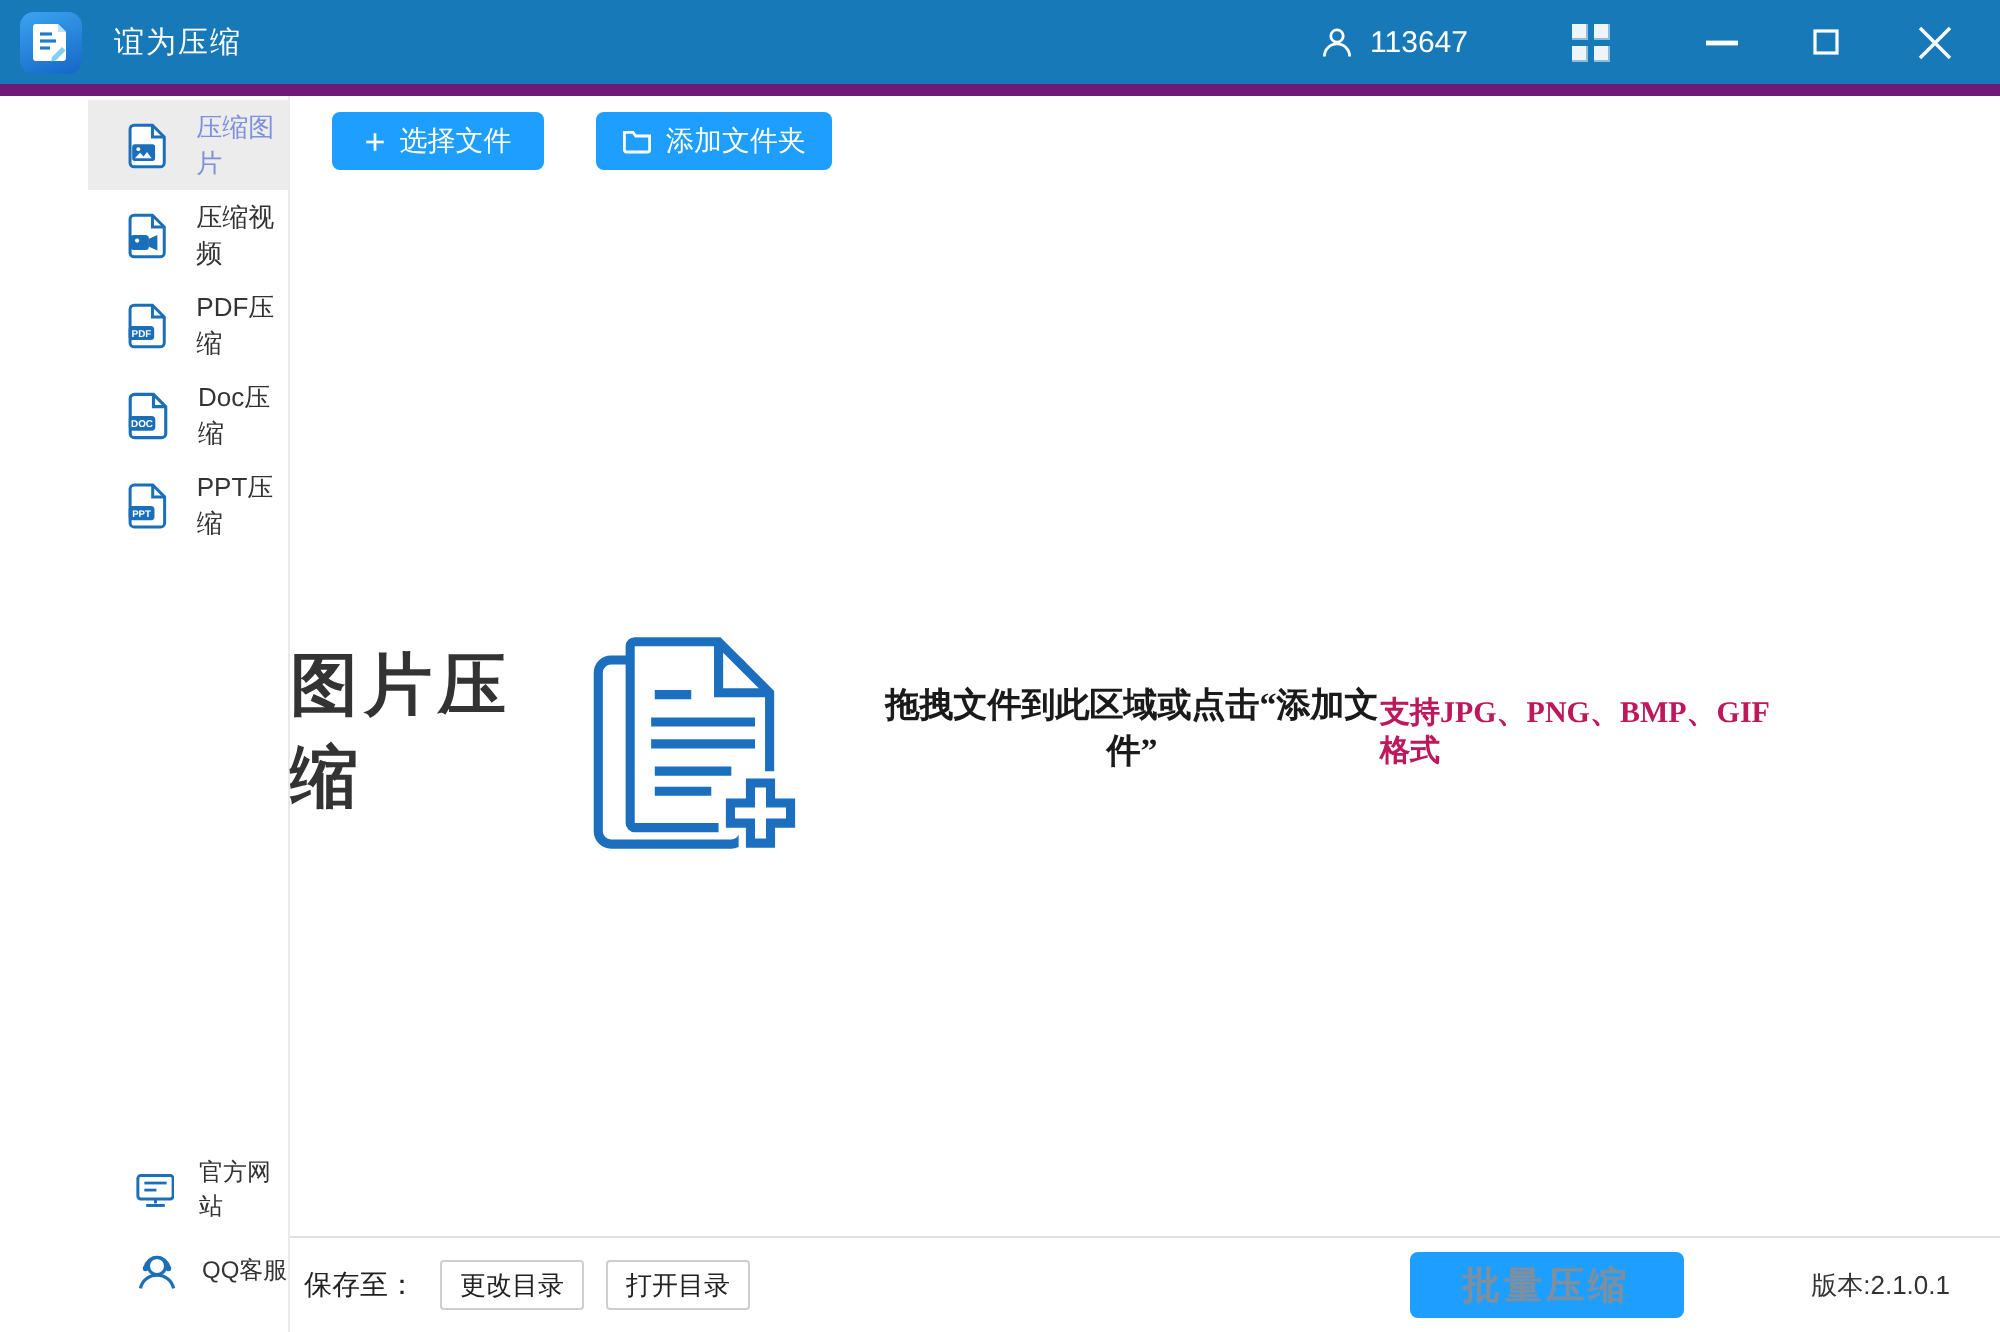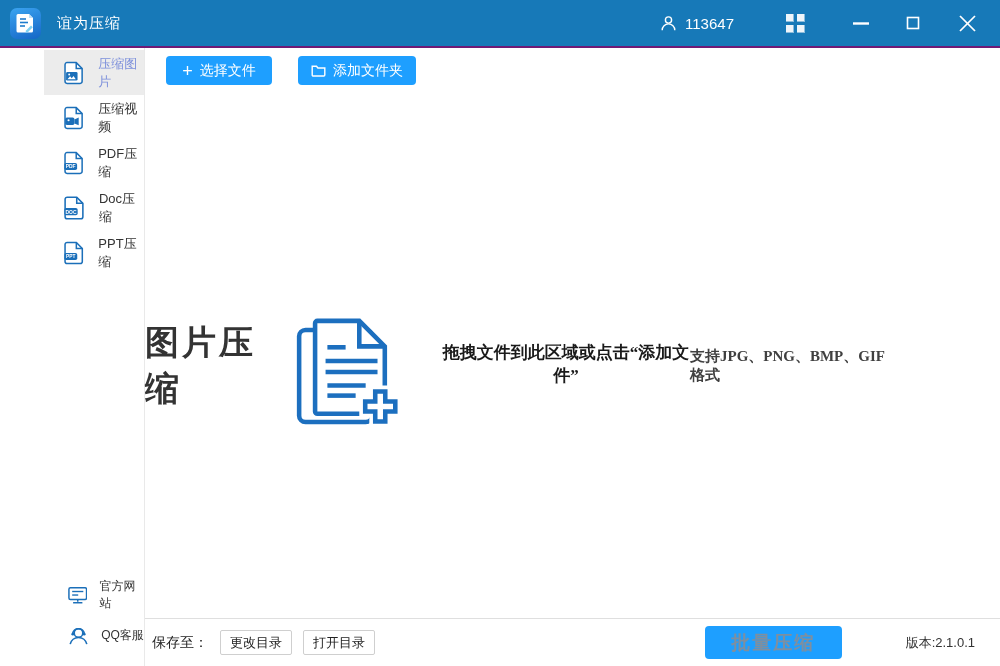--- a/index.html
+++ b/index.html
@@ -1,57 +1,57 @@
 <!DOCTYPE html>
 <html><head>
 <meta charset="utf-8">
 <style>
   * { margin:0; padding:0; box-sizing:border-box; }
   html,body { width:1000px; height:666px; }
   body { font-family:"Liberation Sans","DejaVu Sans",sans-serif; background:#fff; overflow:hidden; }
   .window { width:1000px; height:666px; display:flex; flex-direction:column; background:#fff; }
 
   
-  .titlebar { height:48px; background:#1779B8; border-bottom:2px solid #701a75; display:flex; align-items:center; padding:0 0 0 10px; flex:0 0 auto; }
+  .titlebar { height:48px; background:#1779B8; border-bottom:6px solid #701a75; display:flex; align-items:center; padding:0 0 0 10px; flex:0 0 auto; }
   .logo { width:31px; height:31px; border-radius:7px; background:linear-gradient(160deg,#3BA4F0 0%,#1566C6 100%); display:flex; align-items:center; justify-content:center; }
   .app-title { color:#fff; font-size:15px; margin-left:16px; letter-spacing:1px; }
   .tb-right { margin-left:auto; display:flex; align-items:center; padding-right:21px; }
   .tb-user { display:flex; align-items:center; color:#fff; font-size:15px; cursor:default; }
   .tb-user svg { margin-right:8px; }
   .tb-grid { margin-left:52px; width:19px; height:19px; display:grid; grid-template-columns:8px 8px; grid-template-rows:8px 8px; gap:3px; cursor:pointer; }
   .tb-grid span { background:#fff; opacity:.93; box-shadow:inset -1px -1px 0 rgba(23,121,184,.45); }
   .tb-btn { display:flex; align-items:center; justify-content:center; width:24px; height:28px; cursor:pointer; }
   .tb-min { margin-left:44px; } .tb-max { margin-left:28px; } .tb-close { margin-left:30px; }
 
   
   .body { flex:1; display:flex; min-height:0; }
   .sidebar { width:145px; flex:0 0 auto; background:#fff; border-right:1px solid #e9e9e9; display:flex; flex-direction:column; padding-top:2px;padding-left:44px; }
   .nav-item { height:45px; display:flex; align-items:center; padding-left:19px; cursor:pointer; }
   .nav-item .nav-label { margin-left:14px; font-size:13px; color:#333; }
   .nav-item.active { background:#ececec; }
   .nav-item.active .nav-label { color:#7D90DB; }
   .side-spacer { flex:1; }
-  .foot-item { height:34px; display:flex; align-items:center; padding-left:24px; cursor:pointer; margin-bottom:6px;justify-content:center; }
+  .foot-item { height:34px; display:flex; align-items:center; padding-left:24px; cursor:pointer; margin-bottom:6px; }
   .foot-item .foot-label { margin-left:12px; font-size:12px; color:#333; }
   .sidebar .pad-bottom { height:8px; }
 
   
   .main { flex:1; display:flex; flex-direction:column; position:relative; background:#fff; min-width:0; }
   .toolbar { padding:8px 0 0 21px; display:flex; flex:0 0 auto; }
   .btn-accent { display:flex; align-items:center; justify-content:center; height:29px; background:#1E9FFF; color:#fff; border:none; border-radius:4px; font-size:14px; cursor:pointer; font-family:inherit; }
   .btn-select { width:106px; }
   .btn-addfolder { width:118px; margin-left:26px; }
   .btn-accent .bicon { display:flex; align-items:center; margin-right:7px; }
   .btn-accent .plus-glyph { font-size:18px; line-height:1; font-weight:400; margin-right:7px; }
 
   .content { flex:1; display:flex; flex-direction:row; align-items:center; padding-right:105px; min-height:0; }
   .page-title { margin-top:29px; font-size:34px; font-weight:bold; color:#333; letter-spacing:3px; }
   .big-icon { margin-top:38px; }
   .drag-hint { margin-top:24px; font-size:17px; font-weight:bold; color:#1a1a1a; font-family:"Liberation Serif","DejaVu Serif",serif;text-align:center; }
-  .formats-hint { margin-top:28px; font-size:15px; font-weight:bold; color:#404040; font-family:"Liberation Serif","DejaVu Serif",serif; }
+  .formats-hint { margin-top:28px; font-size:15px; font-weight:bold; color:#be185d; font-family:"Liberation Serif","DejaVu Serif",serif; }
 
   
   .bottombar { flex:0 0 auto; height:48px; border-top:1px solid #dfdfdf; display:flex; align-items:center; padding:0 25px 0 7px; }
   .save-label { font-size:14px; color:#222; white-space:nowrap; }
   .path-input { width:302px; height:27px; margin-left:5px; background:#f1f1f1; border:1px solid #c3c3c3; font-size:14px; color:#333; padding:0 5px; font-family:inherit; }
   .btn-plain { height:25px; background:#fff; border:1px solid #cfcfcf; border-radius:2px; font-size:13px; color:#222; padding:0 9px; cursor:pointer; white-space:nowrap; font-family:inherit; }
   .btn-change { margin-left:12px; } .btn-open { margin-left:11px; }
   .bb-spacer { flex:1; }
   .btn-batch { width:137px; height:33px; background:#1E9FFF; border:none; border-radius:4px; font-size:19px; font-weight:bold; color:#7E8FA0; letter-spacing:2px; cursor:pointer; margin-right:64px; font-family:inherit; }
   .version { font-size:13px; color:#333; white-space:nowrap; }

